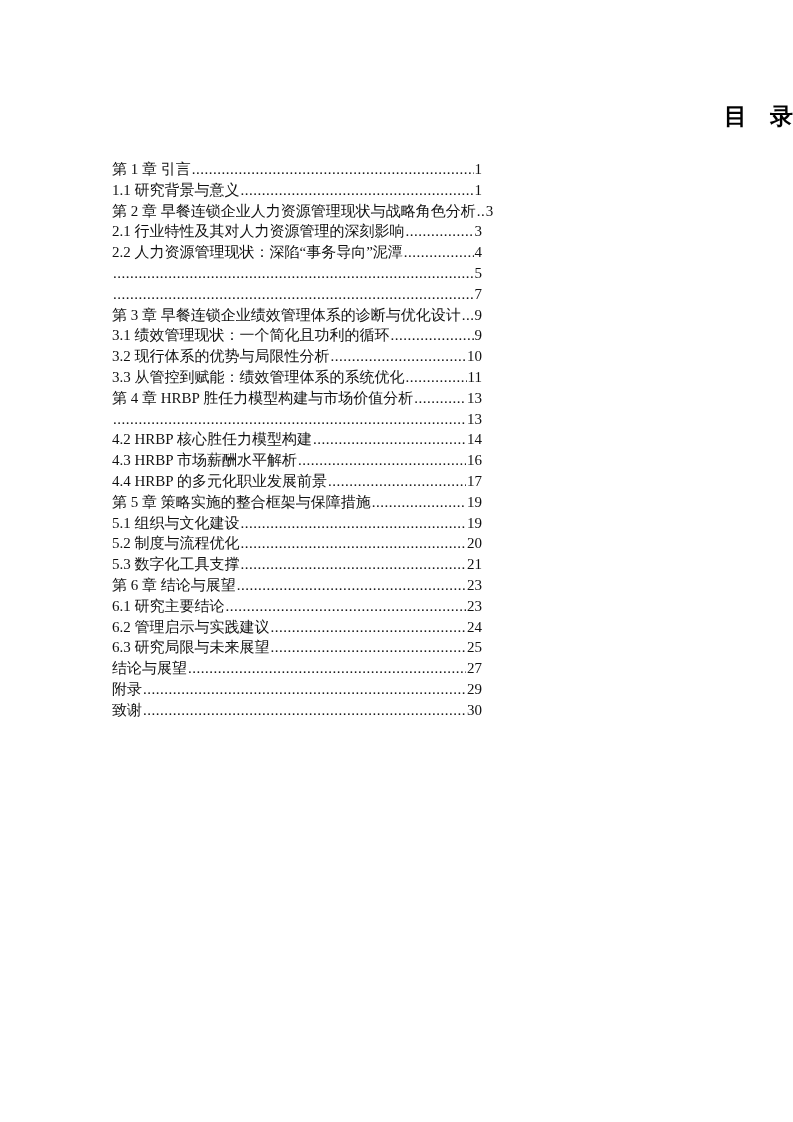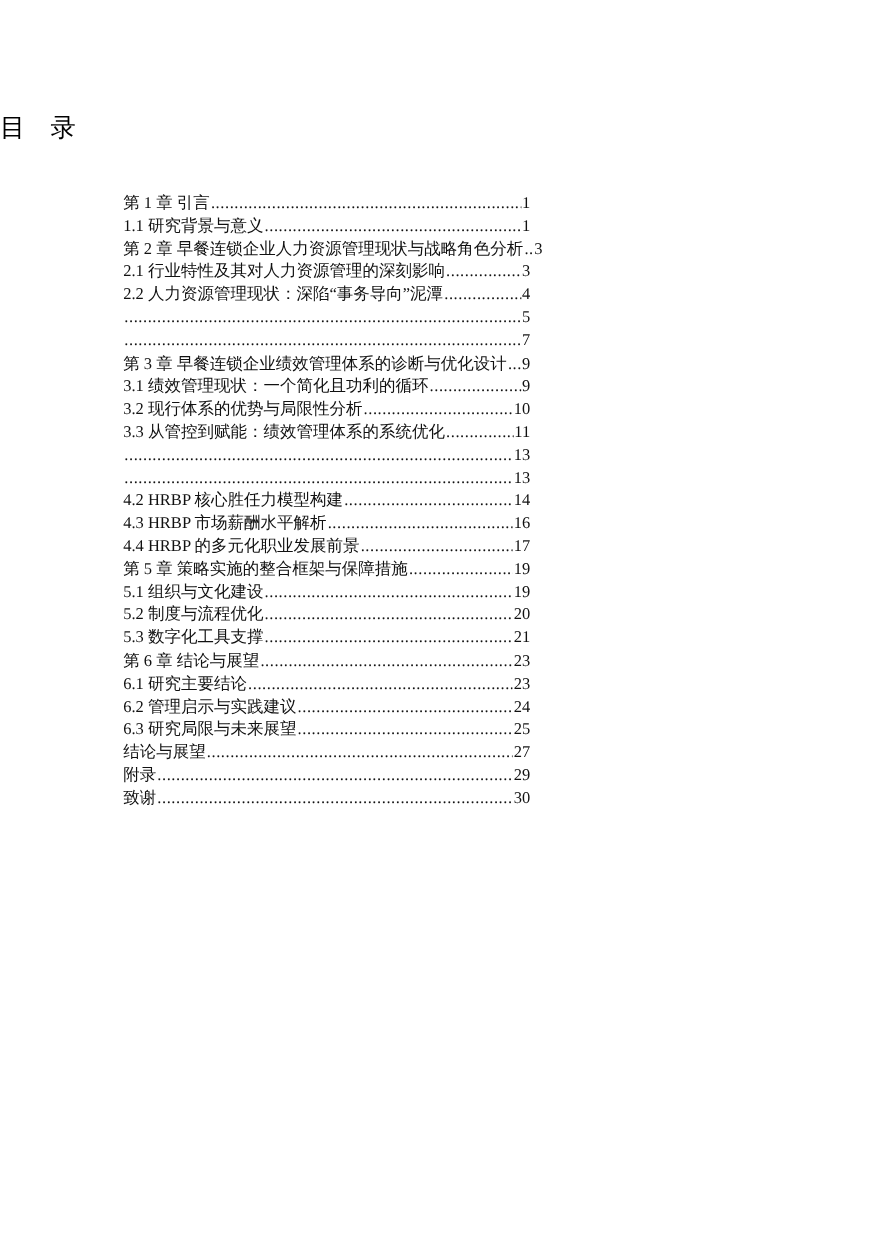--- a/index.html
+++ b/index.html
@@ -14,30 +14,30 @@
     background: #ffffff;
     font-family: "Liberation Serif", "DejaVu Serif", serif;
     color: #111111;
     overflow: hidden;
   }
   .doc-title {
     position: absolute;
     top: 101px;
     left: 0;
     right: 0;
-    text-align: left;
+    text-align: right;
     font-size: 23px;
-    font-weight: normal;
+    font-weight: bold;
     white-space: pre;
     color: #000000;
   }
   .toc {
     position: absolute;
     left: 112px;
-    top: 175px;
+    top: 159px;
     width: 370px;
   }
   .toc-row {
     display: flex;
     align-items: baseline;
     height: 20.8px;
     font-size: 15px;
     line-height: 20.8px;
     white-space: nowrap;
   }
@@ -112,20 +112,21 @@
     <span class="toc-entry-title">3.2 现行体系的优势与局限性分析</span>
     <span class="toc-leader"></span>
     <span class="toc-entry-page">10</span>
   </div>
       <div class="toc-row section">
     <span class="toc-entry-title">3.3 从管控到赋能：绩效管理体系的系统优化</span>
     <span class="toc-leader"></span>
     <span class="toc-entry-page">11</span>
   </div>
       <div class="toc-row chapter">
+    <span class="toc-entry-title">第 4 章  HRBP 胜任力模型构建与市场价值分析</span>
     <span class="toc-leader"></span>
     <span class="toc-entry-page">13</span>
   </div>
       <div class="toc-row section">
     <span class="toc-leader"></span>
     <span class="toc-entry-page">13</span>
   </div>
       <div class="toc-row section">
     <span class="toc-entry-title">4.2 HRBP 核心胜任力模型构建</span>
     <span class="toc-leader"></span>

